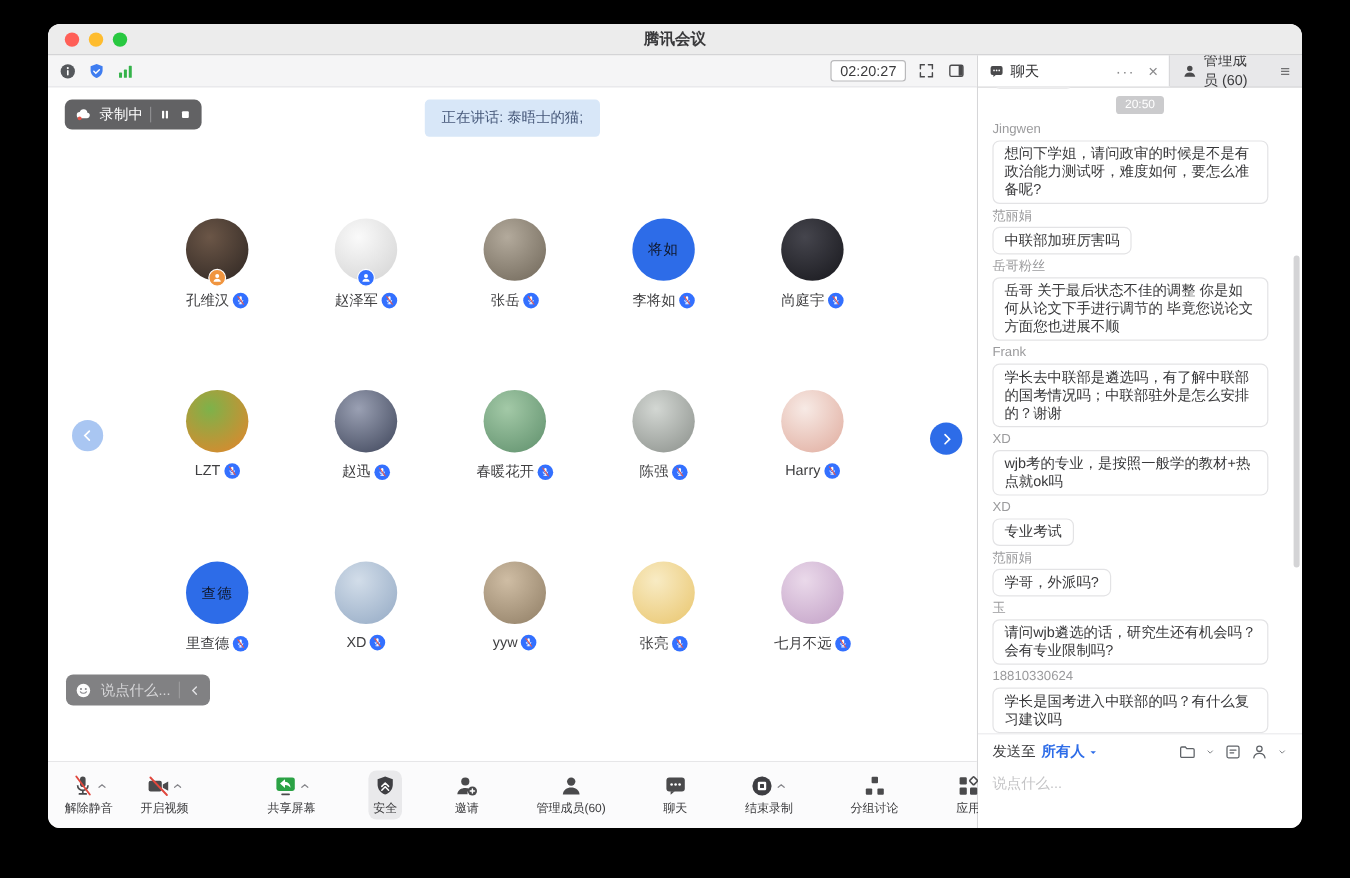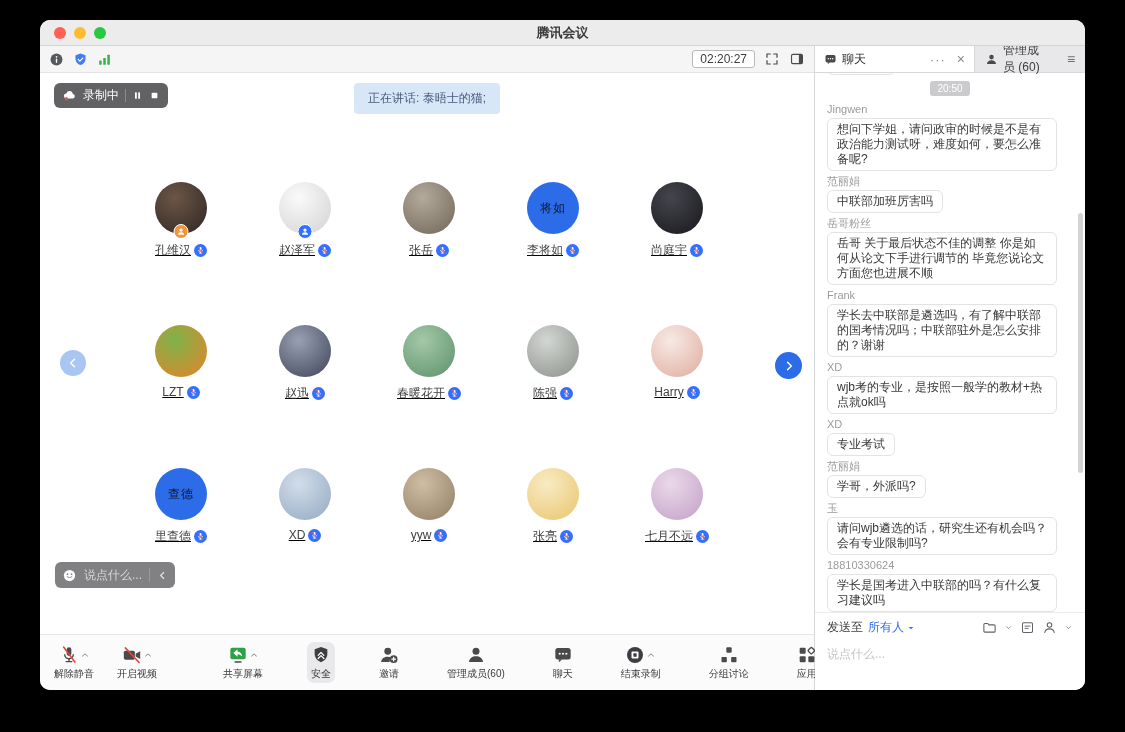--- a/index.html
+++ b/index.html
@@ -45,21 +45,21 @@
   .p-grid { position:absolute; left:79px; top:109px; display:grid;
             grid-template-columns:repeat(5,124px); grid-auto-rows:143px; }
   .p-cell { display:flex; flex-direction:column; align-items:center; }
   .p-av-wrap { position:relative; width:52px; height:52px; }
   .p-avatar { width:52px; height:52px; border-radius:50%; display:flex; align-items:center; justify-content:center; }
   .p-initials { color:#0f172a; font-size:12px; letter-spacing:1px; }
   .role-badge { position:absolute; left:50%; bottom:-5px; transform:translateX(-50%);
                 width:15px; height:15px; border-radius:50%; border:1.5px solid #fff;
                 display:flex; align-items:center; justify-content:center; }
   .role-host { background:#f0953f; } .role-cohost { background:#3370ff; }
-  .p-name-row { margin-top:8px; display:flex; align-items:center; gap:3px;text-decoration:underline; }
+  .p-name-row { margin-top:8px; display:flex; align-items:center; gap:3px; }
   .p-name { font-size:12px; color:#3f3f41; }
   .mic-badge { width:13px; height:13px; border-radius:50%; background:#3370ff;
                display:flex; align-items:center; justify-content:center; flex:0 0 13px; }
 
   .nav-arrow { position:absolute; border-radius:50%; display:flex; align-items:center; justify-content:center; cursor:pointer; }
   .nav-left  { left:20px; top:277px; width:26px; height:26px; background:#a9c6f2; }
   .nav-right { left:735px; top:279px; width:27px; height:27px; background:#2d6ce8; }
 
   .caption-pill { position:absolute; left:15px; top:489px; height:26px; background:rgba(112,112,114,.88);
                   border-radius:6px; display:flex; align-items:center; padding:0 7px; gap:7px; }
@@ -97,21 +97,21 @@
                 border-radius:6px; padding:3px 9px; font-size:12px; line-height:15px; color:#38383a; }
   .time-row { text-align:center; margin:3px 0; }
   .time-badge { display:inline-block; background:#cbcbcd; color:#fff; font-size:10px;
                 padding:2px 7px; border-radius:3px; }
   .chat-scrollbar { position:absolute; right:2px; top:140px; width:5px; height:260px;
                     background:#d4d4d6; border-radius:3px; }
 
   .chat-footer { flex:0 0 auto; border-top:1px solid #ececee; }
   .send-row { height:29px; display:flex; align-items:center; padding:0 12px; gap:5px; font-size:12px; }
   .send-label { color:#3c3c3e; }
-  .send-value { color:#2d6ce8; display:flex; align-items:center; gap:2px; cursor:pointer; }
+  .send-value { color:#2d6ce8; display:flex; align-items:center; gap:2px; cursor:pointer;font-weight:bold; }
   .send-icons { margin-left:auto; display:flex; align-items:center; gap:7px; }
   .send-icons .strip-btn { cursor:pointer; }
   .chat-input { width:100%; height:44px; border:none; outline:none; resize:none;
                 padding:4px 12px; font-size:12px; color:#38383a; font-family:inherit; background:transparent; }
   .chat-input::placeholder { color:#c4c4c6; }
 
   svg { display:block; }
 </style>
 </head>
 <body>

